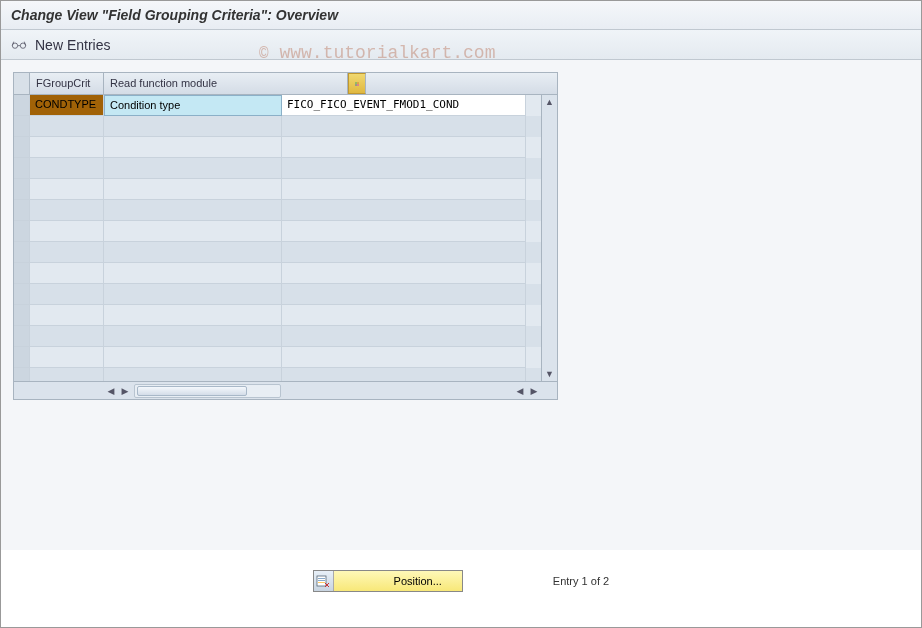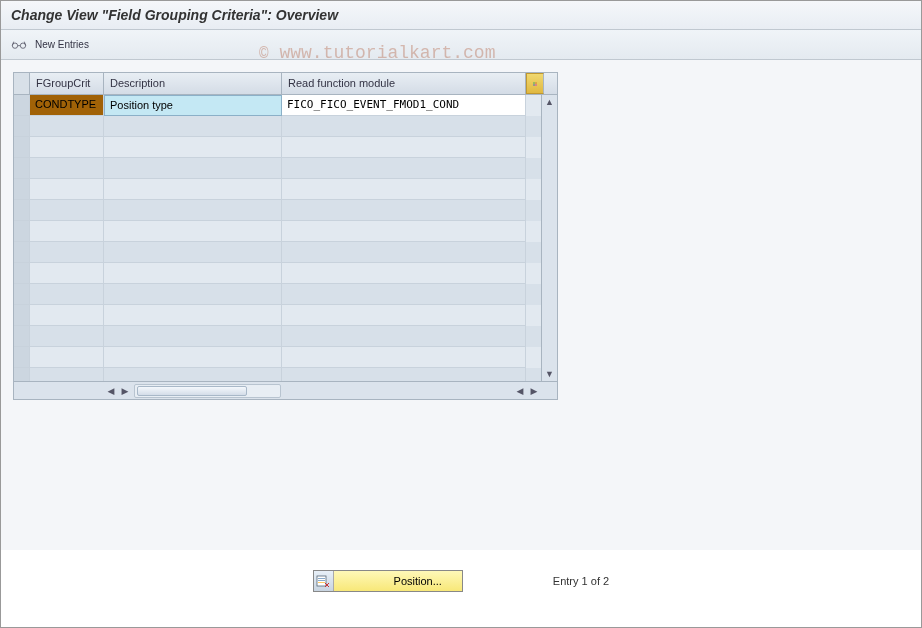--- a/index.html
+++ b/index.html
@@ -31,21 +31,21 @@
       align-items: center;
       border-bottom: 1px solid #c0c8d0;
     }
     .toolbar .glasses-icon {
       display: inline-block;
       width: 16px;
       height: 12px;
       margin-right: 8px;
     }
     .toolbar .new-entries {
-      font-size: 10px;
+      font-size: 14px;
       color: #334;
       cursor: pointer;
     }
     .content-area {
       padding: 12px;
       background: #f4f6f9;
       height: 490px;
       position: relative;
     }
     .watermark {
@@ -219,37 +219,36 @@
 
 <div class="watermark">
   <span class="copy">©</span> <span>www.tutorialkart.com</span>
 </div>
 
 <div class="content-area">
   <div class="table-container">
     <div class="table-header">
       <div class="th th-selector"></div>
       <div class="th th-fgroup">FGroupCrit</div>
-      <div class="th th-desc">Description</div>
       <div class="th th-readfn">Read function module</div>
       <div class="th th-config">
         <svg viewBox="0 0 12 12">
             <rect x="1" y="1" width="4" height="4" fill="#3a6"></rect>
             <rect x="7" y="1" width="4" height="4" fill="#c73"></rect>
             <rect x="1" y="7" width="4" height="4" fill="#36c"></rect>
             <rect x="7" y="7" width="4" height="4" fill="#c3c"></rect>
           </svg>
       </div>
     </div>
     <div class="table-body" id="table-body">
 
     <div class="table-row">
           <div class="td td-selector"></div>
           <div class="td td-fgroup">CONDTYPE</div>
-          <div class="td td-desc selected">Position type</div>
+          <div class="td td-desc selected">Condition type</div>
           <div class="td td-readfn">FICO_FICO_EVENT_FMOD1_COND</div>
         </div>
         <div class="table-row empty">
           <div class="td td-selector"></div>
           <div class="td td-fgroup"></div>
           <div class="td td-desc"></div>
           <div class="td td-readfn"></div>
         </div>
         <div class="table-row empty">
           <div class="td td-selector"></div>

